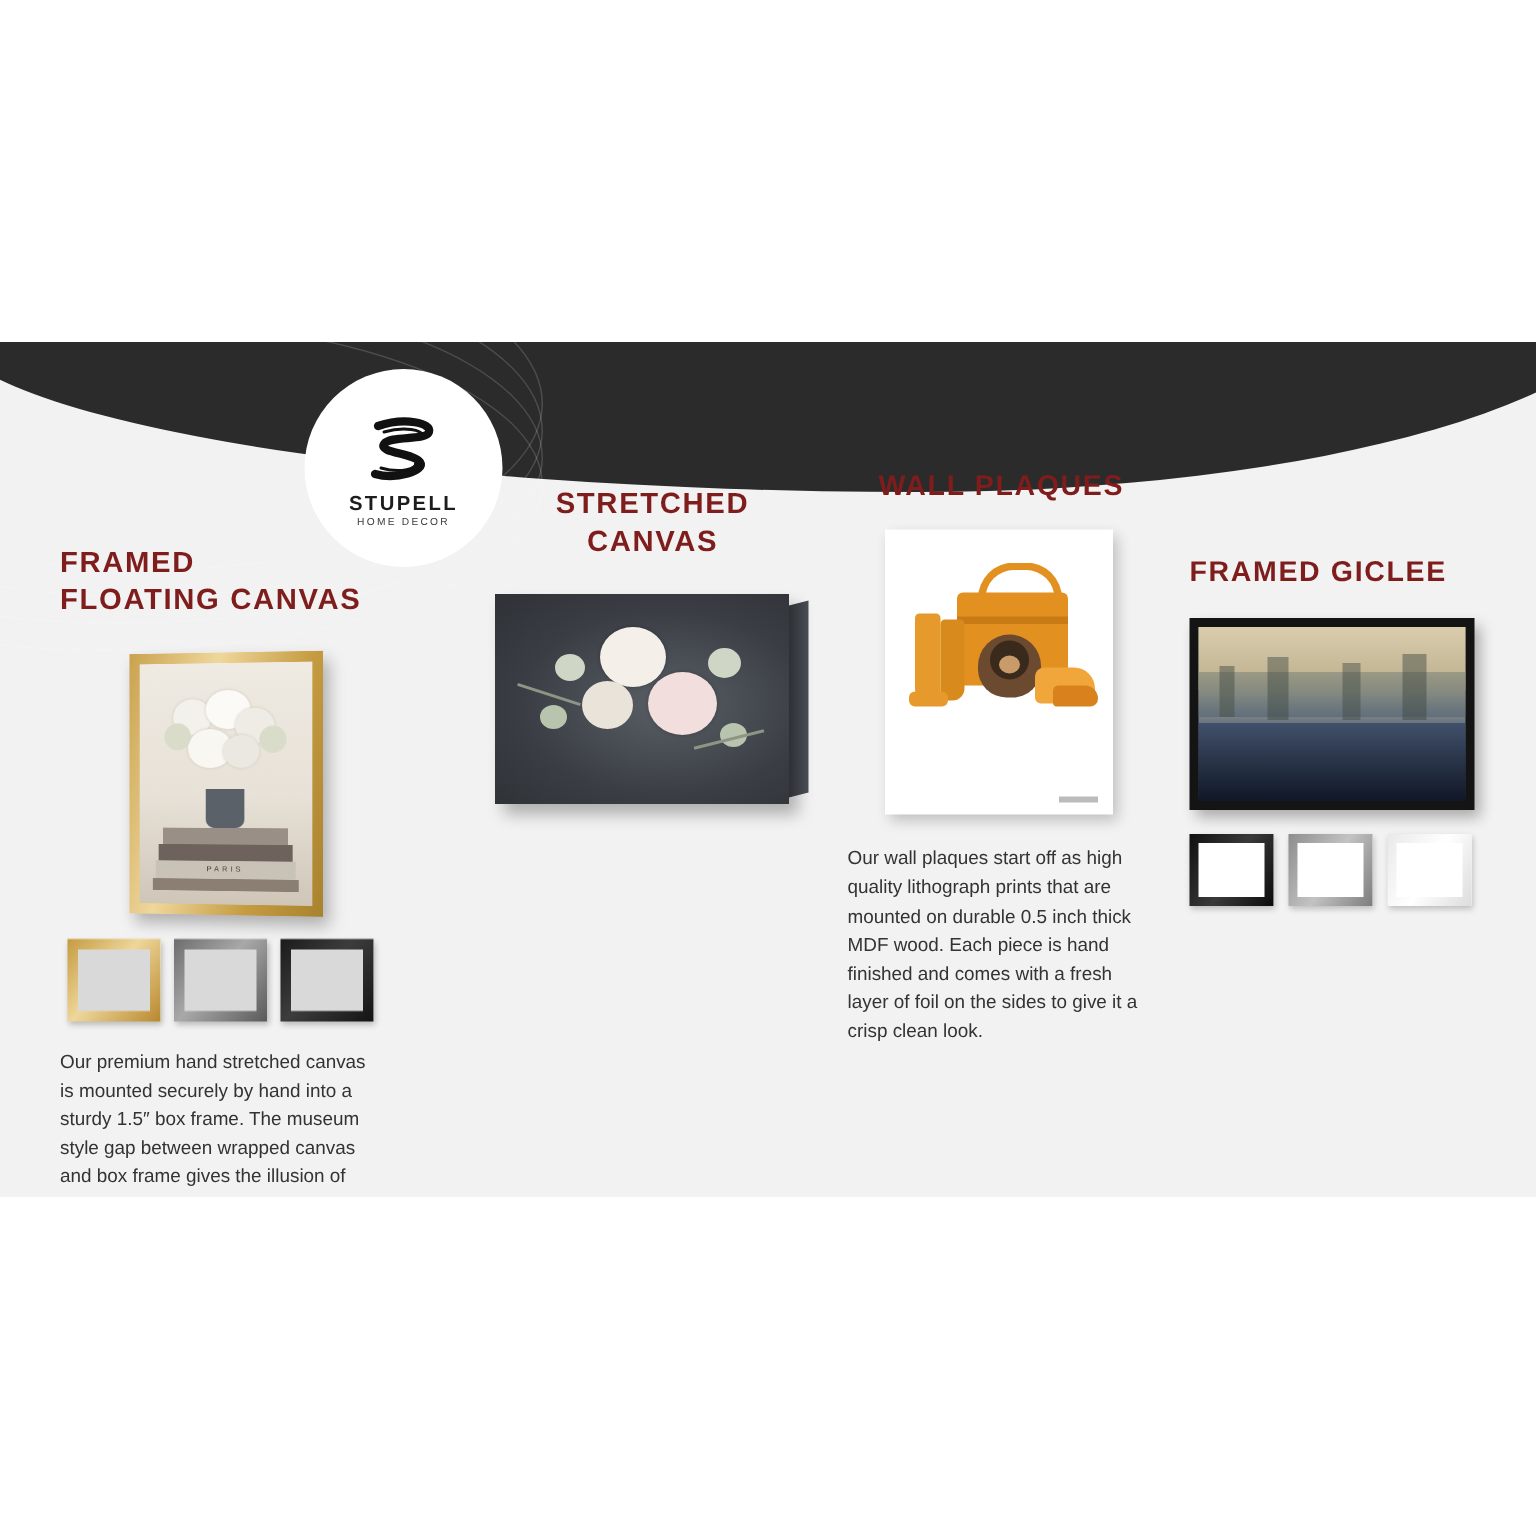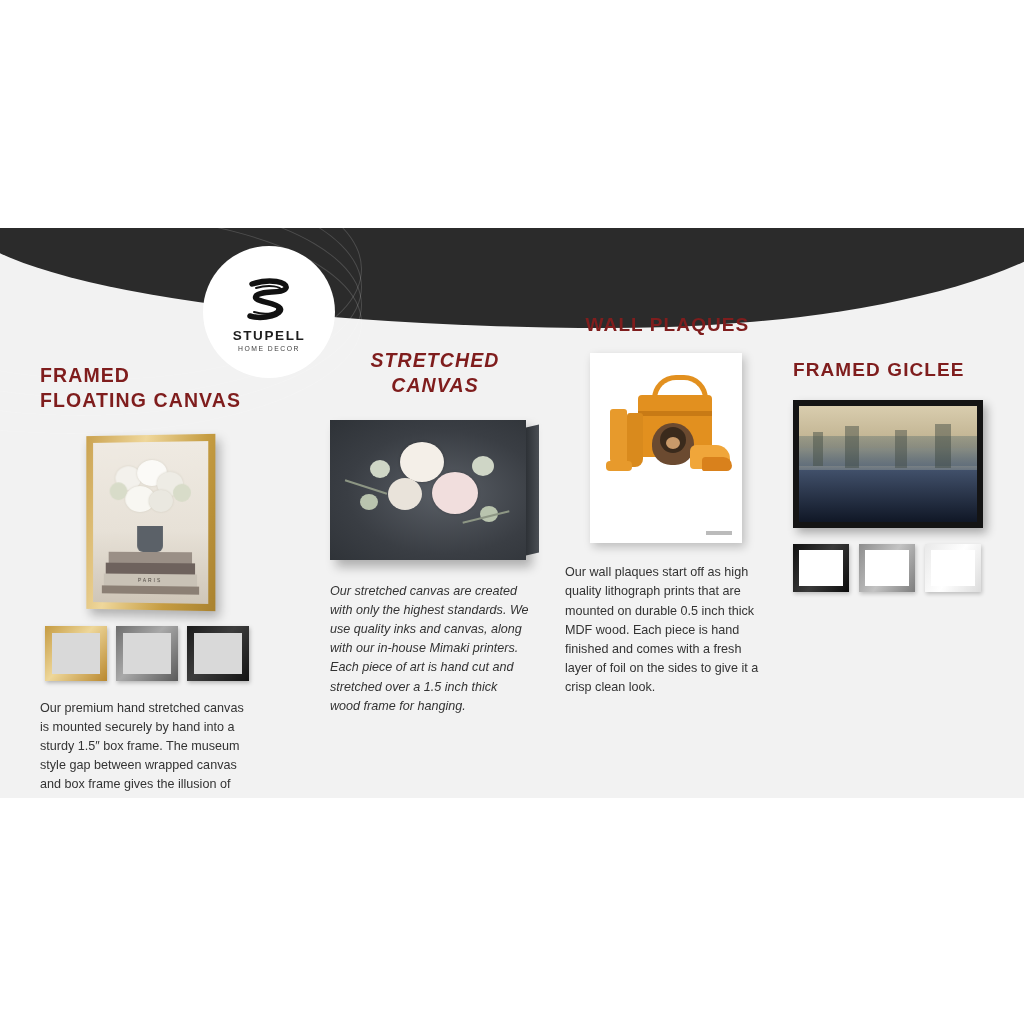--- a/index.html
+++ b/index.html
@@ -71,21 +71,21 @@
   .flower-cluster{position:absolute;left:50%;transform:translateX(-50%);}
   
   #swatches{display:flex;gap:9px;margin:16px 0 0 5px;}
   .swatch{width:62px;height:55px;position:relative;box-shadow:1px 2px 4px rgba(0,0,0,.25);}
   .swatch .sw-in{position:absolute;inset:7px;background:#d9d9d9;}
   .sw-gold{background:linear-gradient(130deg,#c59b41,#eed79a 45%,#b9882f);}
   .sw-gray{background:linear-gradient(130deg,#6d6d6d,#a9a9a9 45%,#5a5a5a);}
   .sw-black{background:linear-gradient(130deg,#1b1b1b,#3d3d3d 45%,#141414);}
   #c1 .col-body{margin-top:18px;width:216px;}
   
-  #c2{left:330px;top:120px;width:210px;font-style:italic;}
+  #c2{left:330px;top:96px;width:210px;}
   #c2 .col-title{font-size:19.5px;}
   #art2{
     position:relative;margin:22px 0 0 0;width:196px;height:140px;
     background:#3c4046;
     box-shadow:6px 7px 10px rgba(0,0,0,.28);
   }
   #art2 .side{
     position:absolute;right:-13px;top:6px;width:13px;height:128px;
     background:linear-gradient(90deg,#2d3136,#4a4e54);
     transform:skewY(-14deg);
@@ -99,21 +99,21 @@
   
   #c3{left:565px;top:85px;width:205px;}
   #art3{
     position:relative;margin:16px 0 0 25px;width:152px;height:190px;
     background:#ffffff;
     box-shadow:3px 4px 9px rgba(0,0,0,.22);
     overflow:hidden;
   }
   #c3 .col-body{margin-top:20px;width:195px;}
   
-  #c4{left:793px;top:130px;width:200px;}
+  #c4{left:793px;top:142px;width:200px;}
   #art4{
     position:relative;margin:18px 0 0 0;width:190px;height:128px;
     background:#141414;padding:6px;box-sizing:border-box;
     box-shadow:4px 5px 9px rgba(0,0,0,.3);
   }
   #art4 .inner{
     width:100%;height:100%;
     background:linear-gradient(180deg,#cbbfa0 0%,#b6ae93 38%,#5c6b7d 58%,#1c2433 100%);
     position:relative;overflow:hidden;
   }
@@ -212,21 +212,20 @@
         <div class="flower" style="left:40px;top:40px;width:20px;height:18px;background:#cfd6c6;"></div>
         <div class="flower" style="left:142px;top:36px;width:22px;height:20px;background:#cfd6c6;"></div>
         <div class="flower" style="left:30px;top:74px;width:18px;height:16px;background:#b9c4ae;"></div>
         <div class="flower" style="left:150px;top:86px;width:18px;height:16px;background:#b9c4ae;"></div>
         <div style="position:absolute;left:14px;top:66px;width:44px;height:2px;background:#8d9684;transform:rotate(18deg);"></div>
         <div style="position:absolute;left:132px;top:96px;width:48px;height:2px;background:#8d9684;transform:rotate(-14deg);"></div>
       </div>
       <div class="side"></div>
     </div>
 
-    <div class="col-body">Our stretched canvas are created with only the highest standards. We use quality inks and canvas, along with our in-house Mimaki printers. Each piece of art is hand cut and stretched over a 1.5 inch thick wood frame for hanging.</div>
   </div>
 
   <div class="col" id="c3">
     <div class="col-title" style="text-align:center;">
       <div>WALL PLAQUES</div>
     </div>
 
     <div id="art3">
 
       <div style="position:absolute;left:48px;top:42px;width:74px;height:62px;background:#e2901f;border-radius:4px;"></div>

